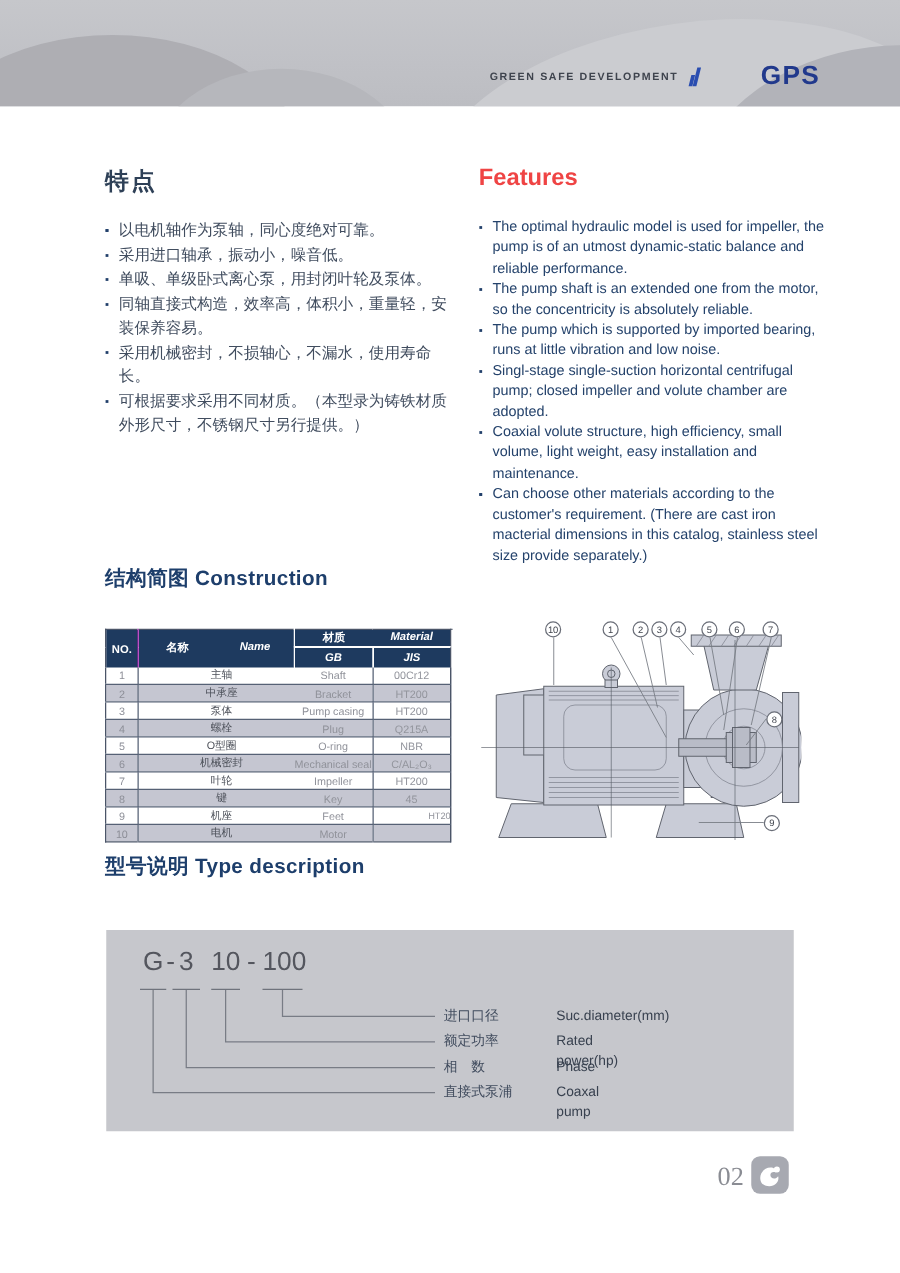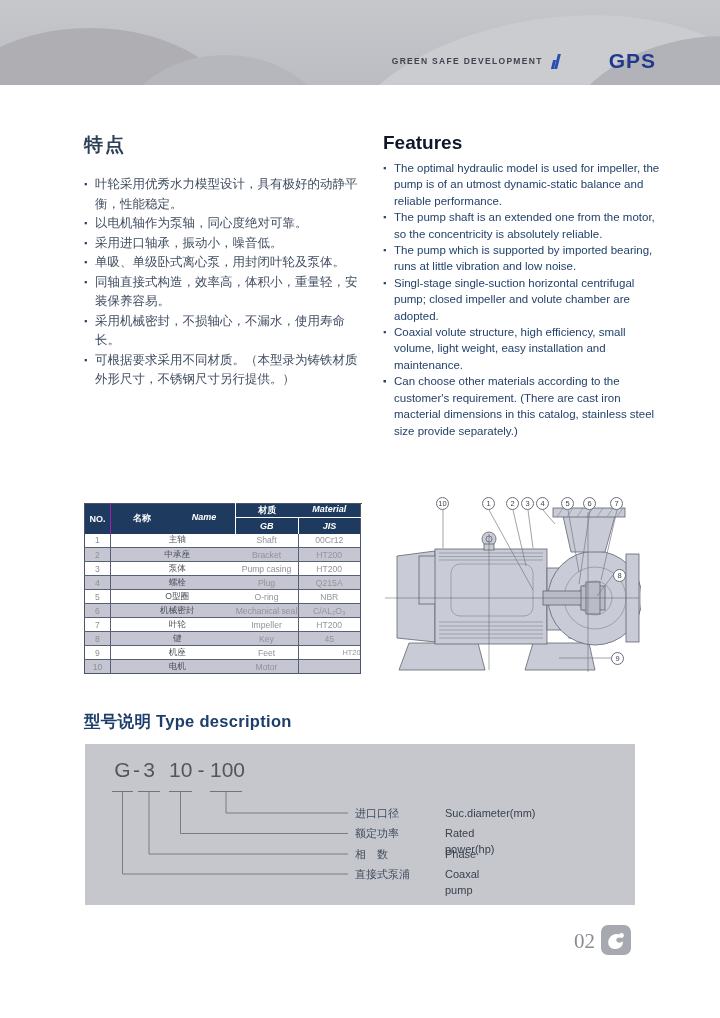--- a/index.html
+++ b/index.html
@@ -28,30 +28,30 @@
   .logo-mark { display:flex; align-items:flex-end; gap:2px; height:16px; }
   .logo-mark i { display:block; width:2.5px; background:#2a4db0; transform:skewX(-14deg); }
   .logo-mark i.b1 { height:9px; }
   .logo-mark i.b2 { height:15px; }
   .brand { font-size:21px; font-weight:bold; letter-spacing:1px; color:#21398c; line-height:1;margin-left:41px; }
 
   
   .col-cn { position:absolute; left:84px; top:132px; width:280px; }
   .col-en { position:absolute; left:383px; top:132px; width:282px; }
   h1.sec-cn { font-size:19px; font-weight:bold; color:#2e4057; letter-spacing:2px; margin-bottom:17px; }
-  h1.sec-en { font-size:19px; font-weight:bold; color:#0f172a; margin-bottom:6px; }
+  h1.sec-en { font-size:19px; font-weight:bold; color:#ef4444; margin-bottom:20px; }
   .bullet { position:relative; padding-left:11px; }
   .col-cn .bullet { font-size:12.5px; line-height:19.5px; color:#414d5f; }
   .col-en .bullet { font-size:11.5px; line-height:16.4px; color:#24426b; }
   .bullet .marker { position:absolute; left:0; top:0; font-size:9px; color:#22406b; }
 
   
   .sec-head { position:absolute; font-size:16.5px; font-weight:bold; color:#1d3e6b; letter-spacing:0.3px; }
   #construction-head { left:84px; top:452px; }
-  #typedesc-head { left:84px; top:711px; }
+  #typedesc-head { left:84px; top:682px; }
 
   
   .ctable { position:absolute; left:84px; top:503px; width:276px; border-collapse:collapse;
             border:1px solid #4b5568; table-layout:fixed; }
   .ctable th, .ctable td { overflow:hidden; white-space:nowrap; }
   .ctable thead th { background:#1e3a5f; color:#ffffff; font-size:9px; vertical-align:middle; }
   .ctable thead .sub th { border-top:1px solid #ffffff; font-style:italic; height:16px; }
   .ctable thead th.h-no { width:26px; border-right:1px solid #a21caf; }
   .ctable thead th.h-name { width:125px; border-right:1px solid #ffffff; }
   .ctable thead th.h-mat { width:125px; }
@@ -112,21 +112,20 @@
         </span>
       <span class="brand">GPS</span>
     </div>
   </div>
 
   <div class="col-cn">
     <h1 class="sec-cn">特点</h1>
     <div>
   <div class="bullet">
     <span class="marker">▪</span>
-    <span class="btext">叶轮采用优秀水力模型设计，具有极好的动静平衡，性能稳定。</span>
   </div>
 
   <div class="bullet">
     <span class="marker">▪</span>
     <span class="btext">以电机轴作为泵轴，同心度绝对可靠。</span>
   </div>
 
   <div class="bullet">
     <span class="marker">▪</span>
     <span class="btext">采用进口轴承，振动小，噪音低。</span>
@@ -186,20 +185,21 @@
     <span class="marker">▪</span>
   </div>
 
   <div class="bullet">
     <span class="marker">▪</span>
     <span class="btext">Can choose other materials according to the customer's requirement. (There are cast iron macterial dimensions in this catalog, stainless steel size provide separately.)</span>
   </div>
 </div>
   </div>
 
+  <div class="sec-head" id="construction-head">结构简图 Construction</div>
 
   <table class="ctable">
     <thead>
       <tr>
         <th class="h-no" rowspan="2">NO.</th>
         <th class="h-name" rowspan="2">
           <span class="h-flex">
             <span class="f1">名称</span>
             <span class="f2">Name</span>
           </span>

